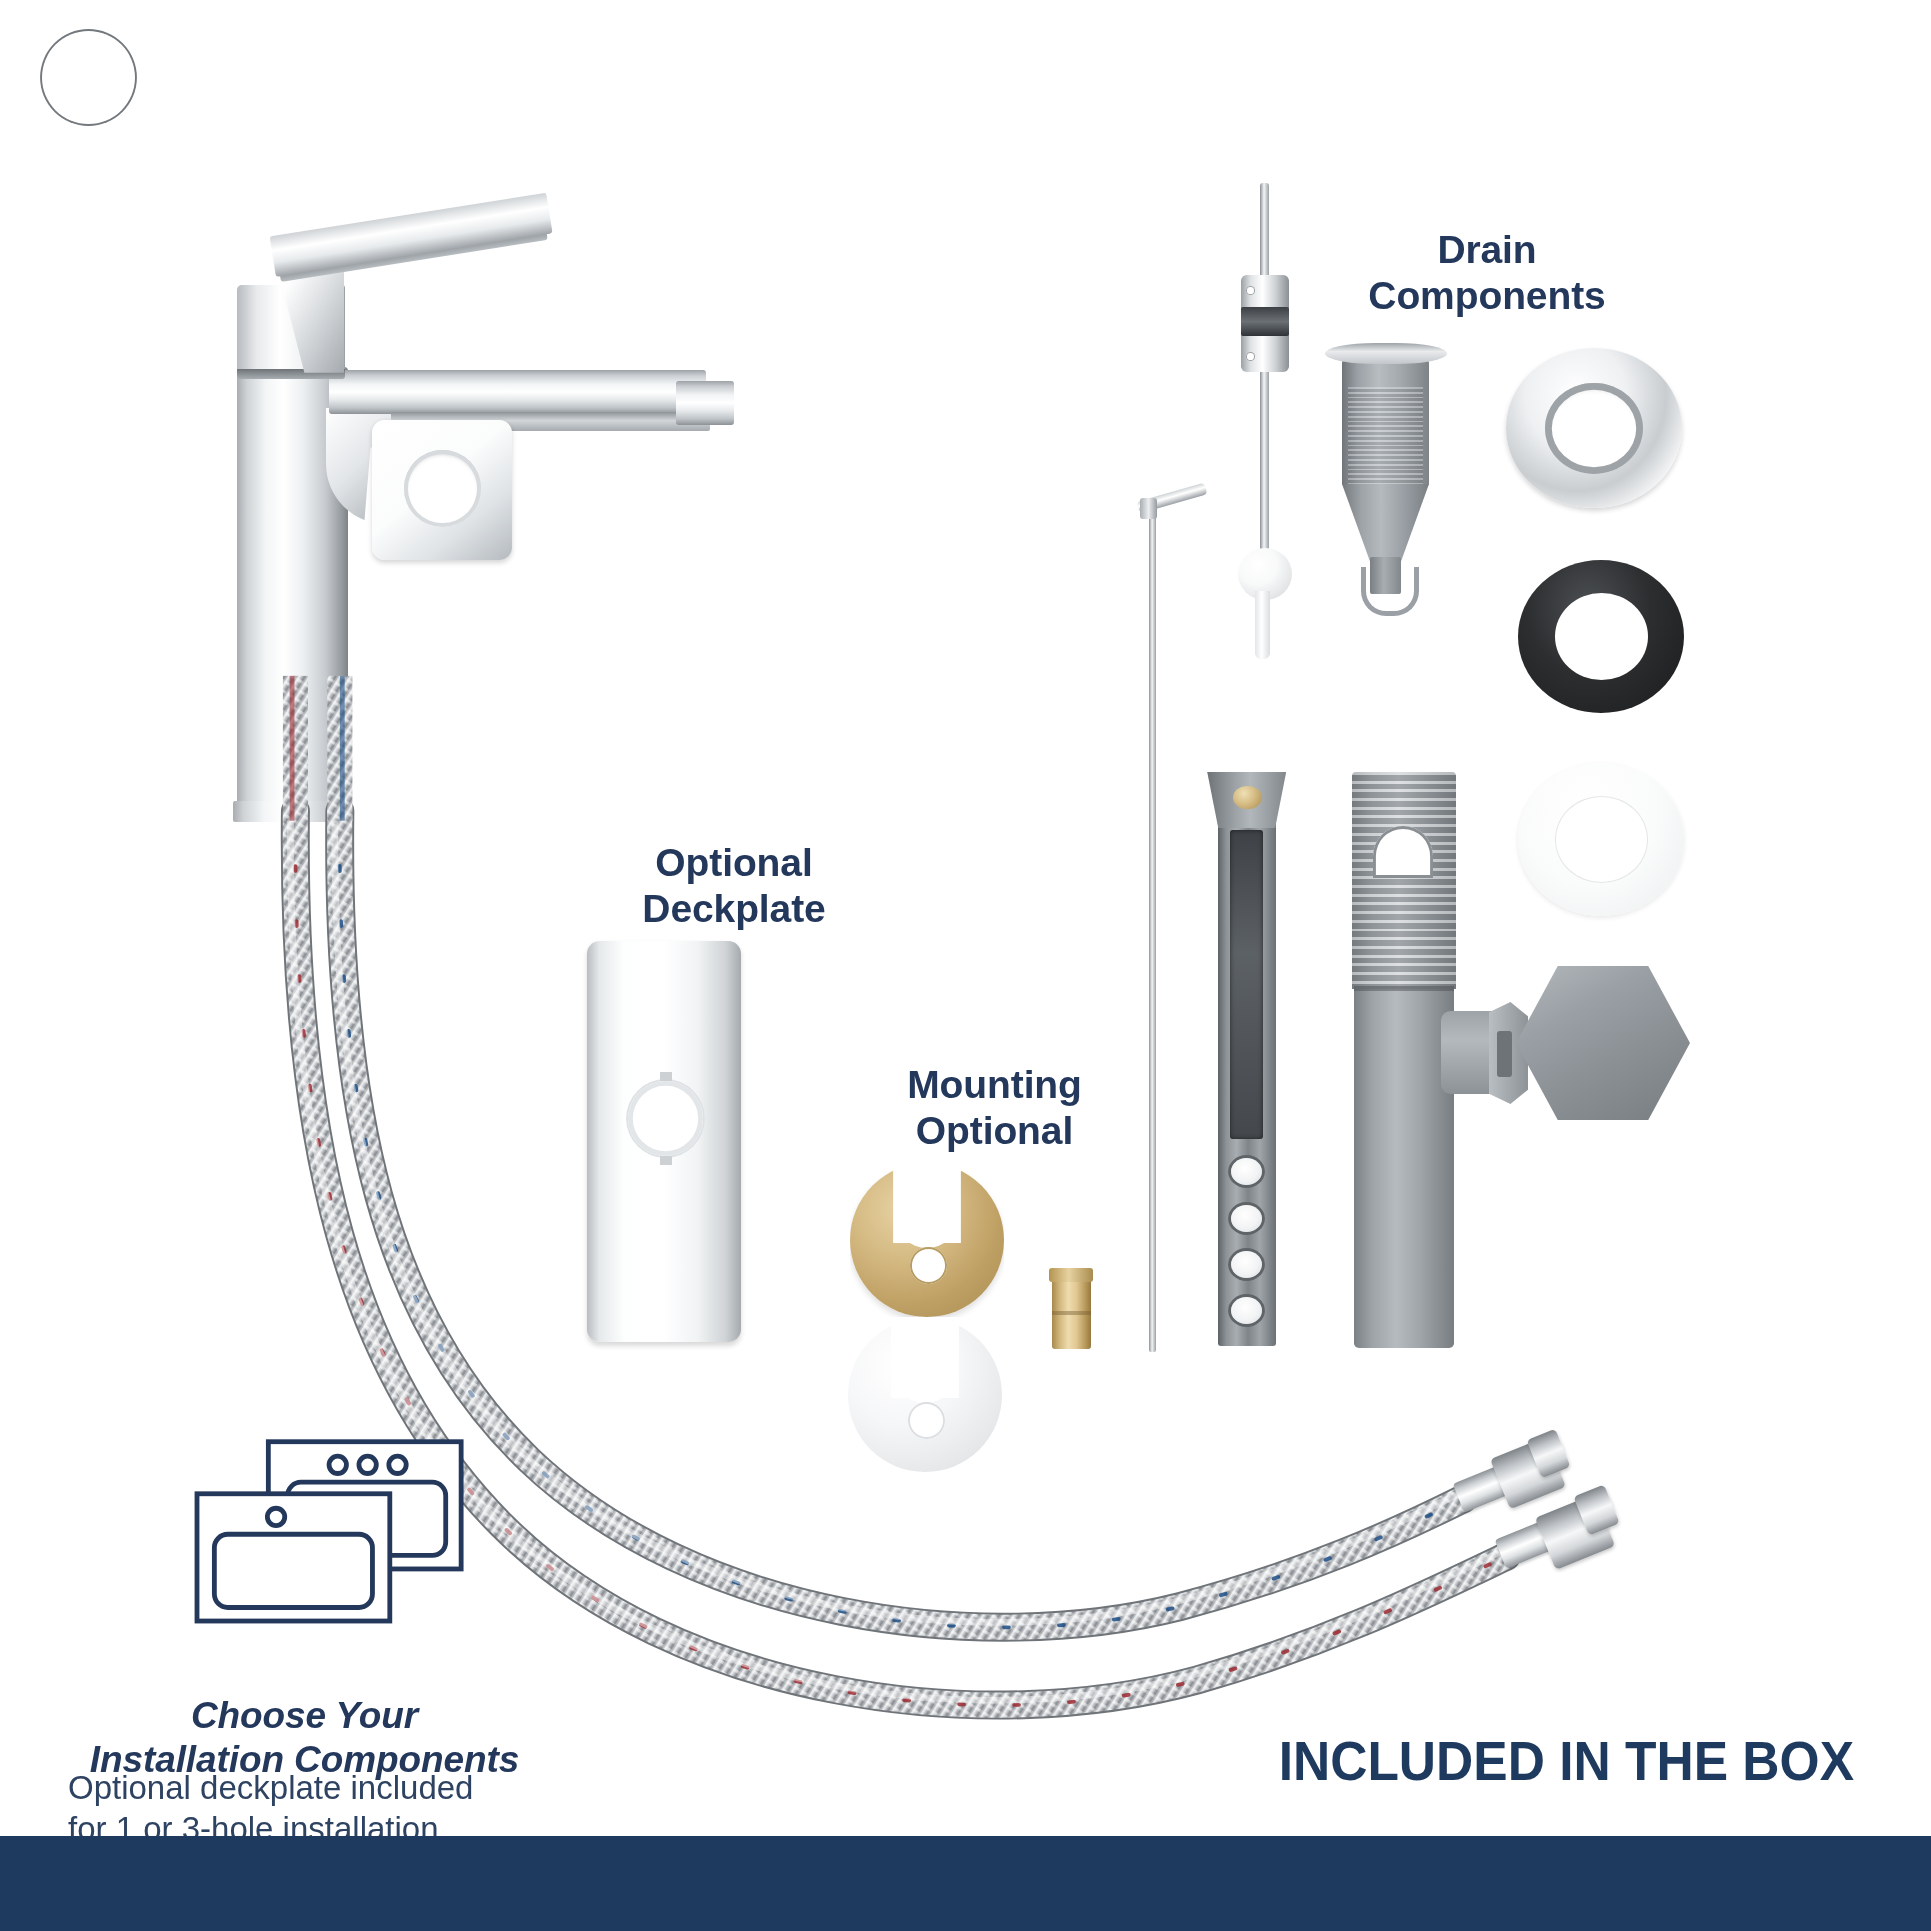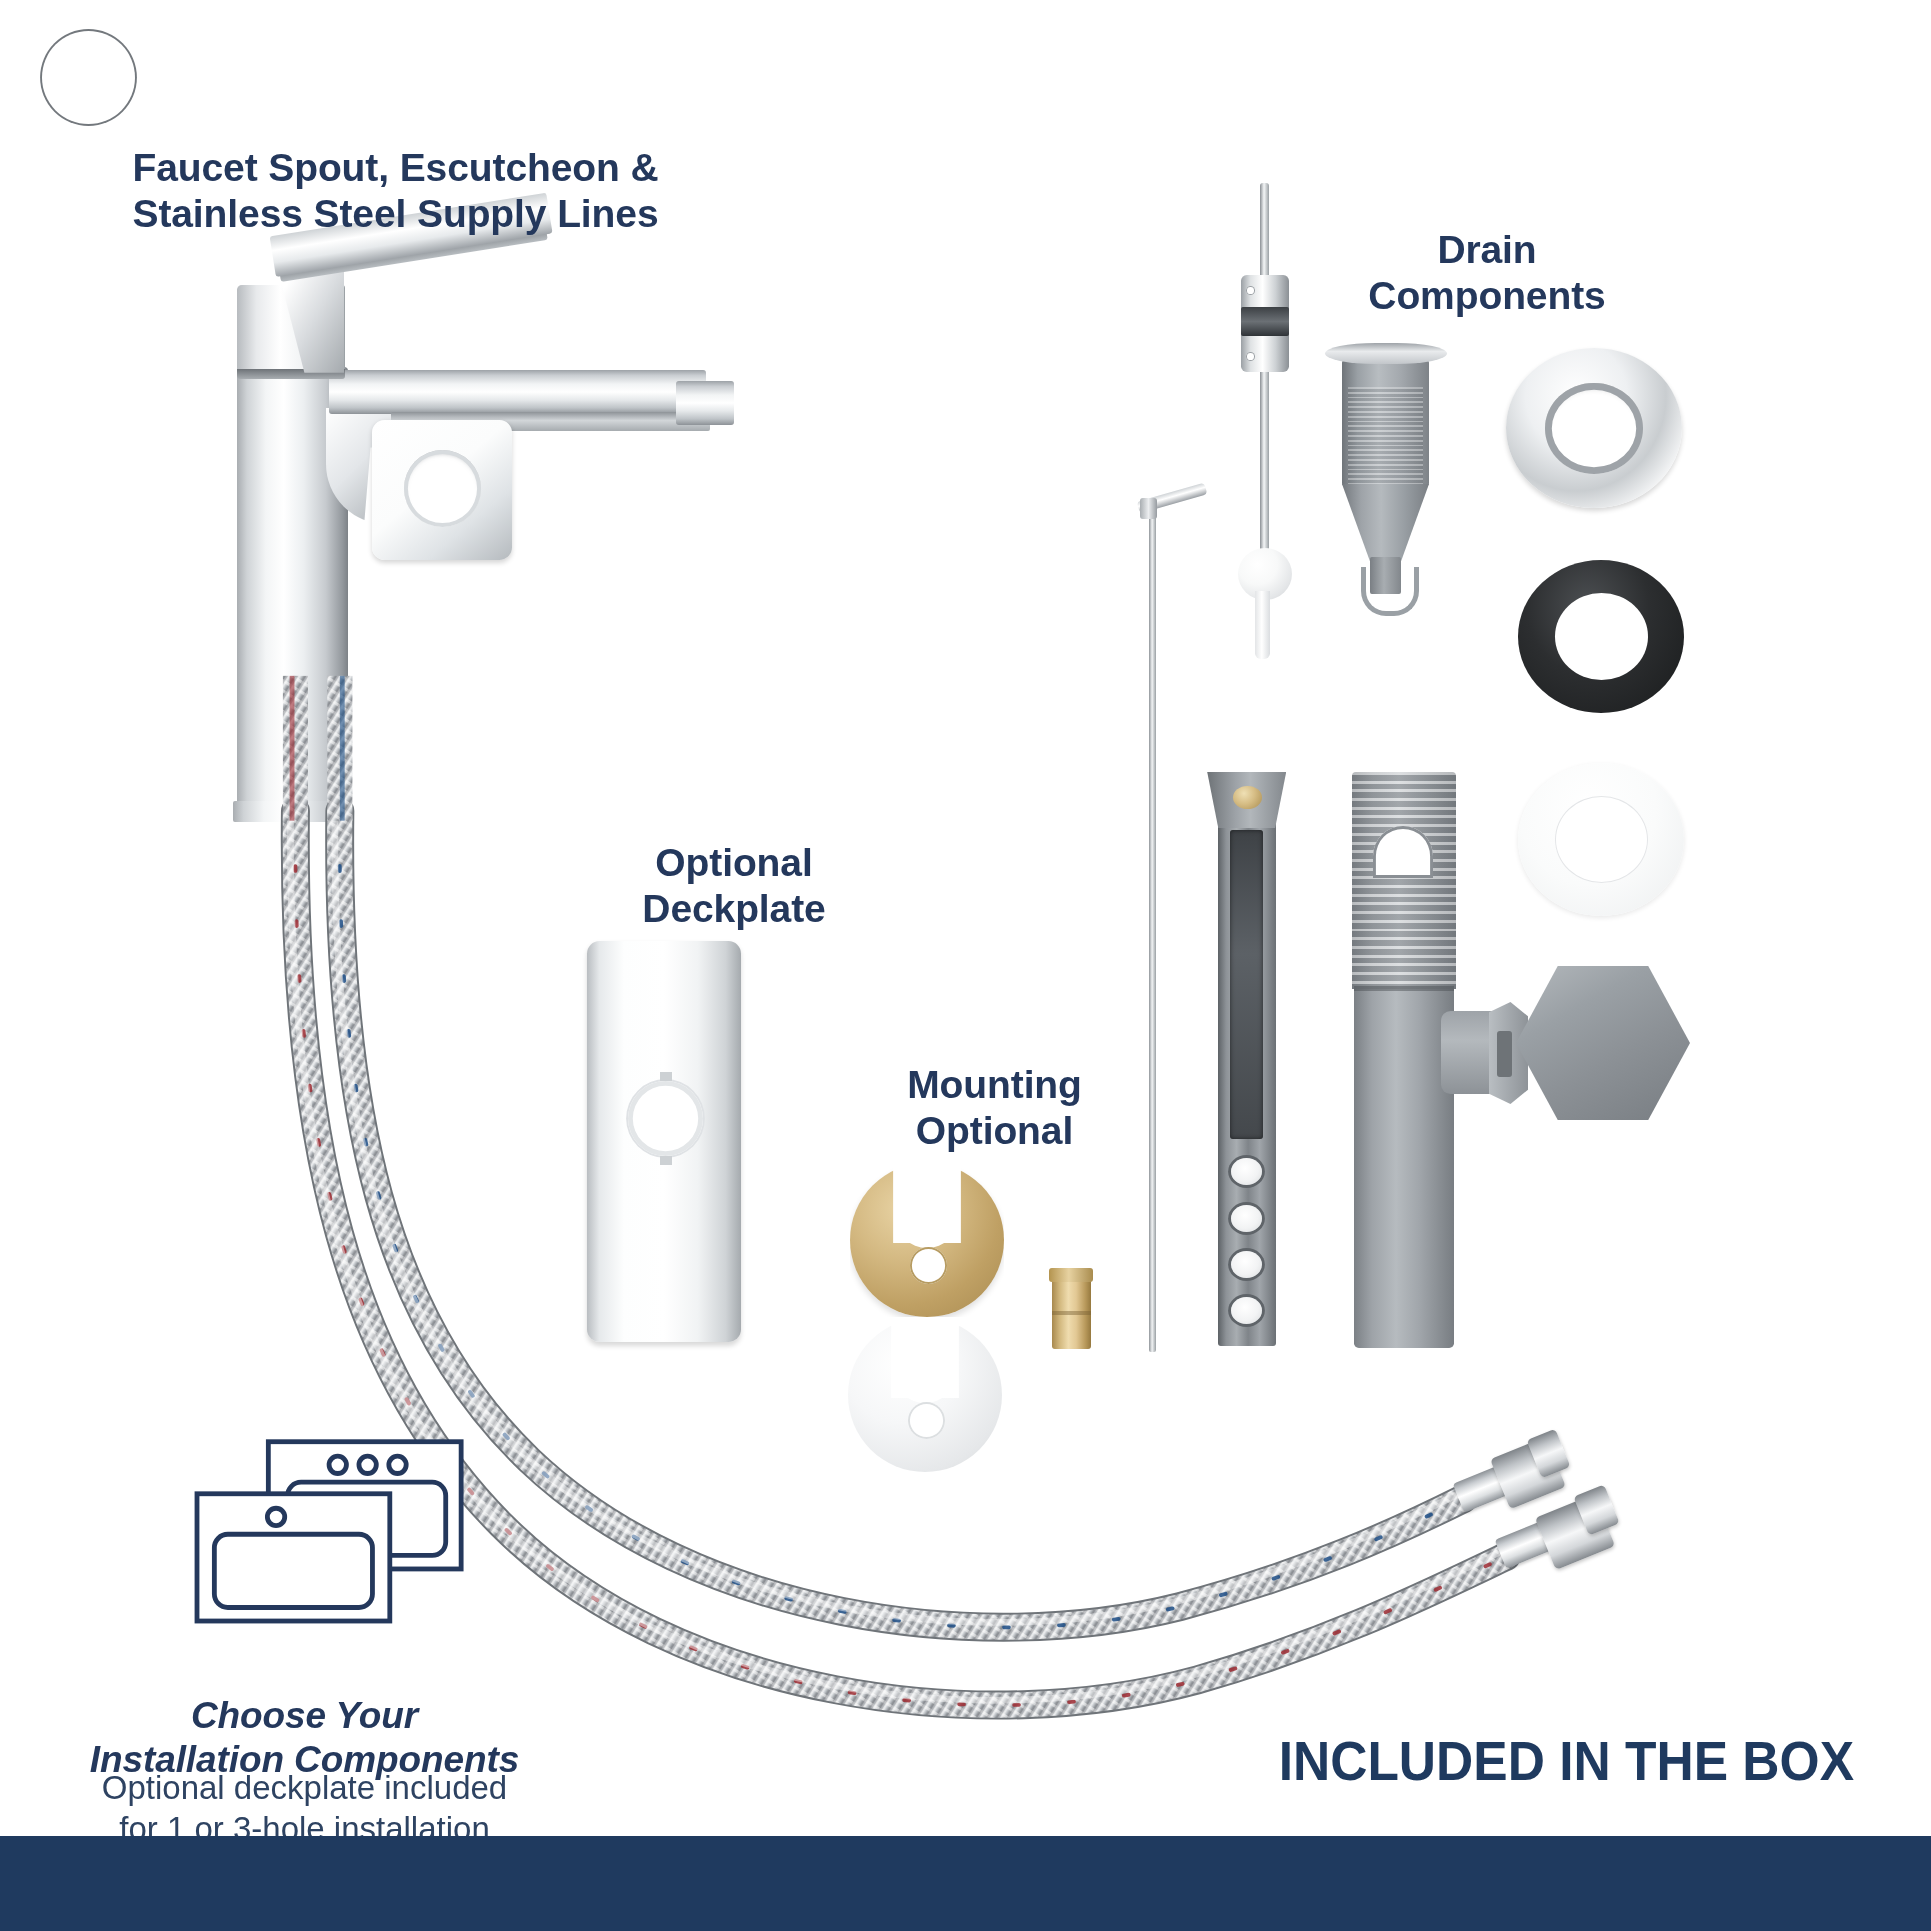--- a/index.html
+++ b/index.html
@@ -54,21 +54,21 @@
     left: 68px; top: 1694px; width: 473px;
     font-size: 37px;
     font-style: italic;
   }
   #sub-choose {
     position: absolute;
     left: 68px; top: 1767px; width: 473px;
     color: #2E4362;
     font-size: 33px;
     font-weight: normal;
-    text-align: center;
+    text-align: left;
     line-height: 1.25;
   }
   #included-box {
     position: absolute;
     left: 1091px; top: 1728px; width: 763px;
     color: #1F3A5F;
     font-size: 56px;
     font-weight: bold;
     text-align: right;
     letter-spacing: 0px;
@@ -621,24 +621,20 @@
       <rect x="130" y="50" width="164" height="76" rx="14" fill="#ffffff" stroke="#24385C" stroke-width="5"></rect>
     </g>
 
     <g>
       <rect x="36" y="62" width="200" height="132" fill="#ffffff" stroke="#24385C" stroke-width="5"></rect>
       <circle cx="118" cy="86" r="9" fill="#ffffff" stroke="#24385C" stroke-width="5"></circle>
       <rect x="54" y="104" width="164" height="76" rx="14" fill="#ffffff" stroke="#24385C" stroke-width="5"></rect>
     </g>
   </svg>
 
-  <div class="lbl" id="title-faucet">
-    <span class="lbl-l1">Faucet Spout, Escutcheon &amp;</span>
-    <span class="lbl-l2">Stainless Steel Supply Lines</span>
-  </div>
 
   <div class="lbl" id="title-deck">
     <span class="lbl-l1">Optional</span>
     <span class="lbl-l2">Deckplate</span>
   </div>
 
   <div class="lbl" id="title-drain">
     <span class="lbl-l1">Drain</span>
     <span class="lbl-l2">Components</span>
   </div>

